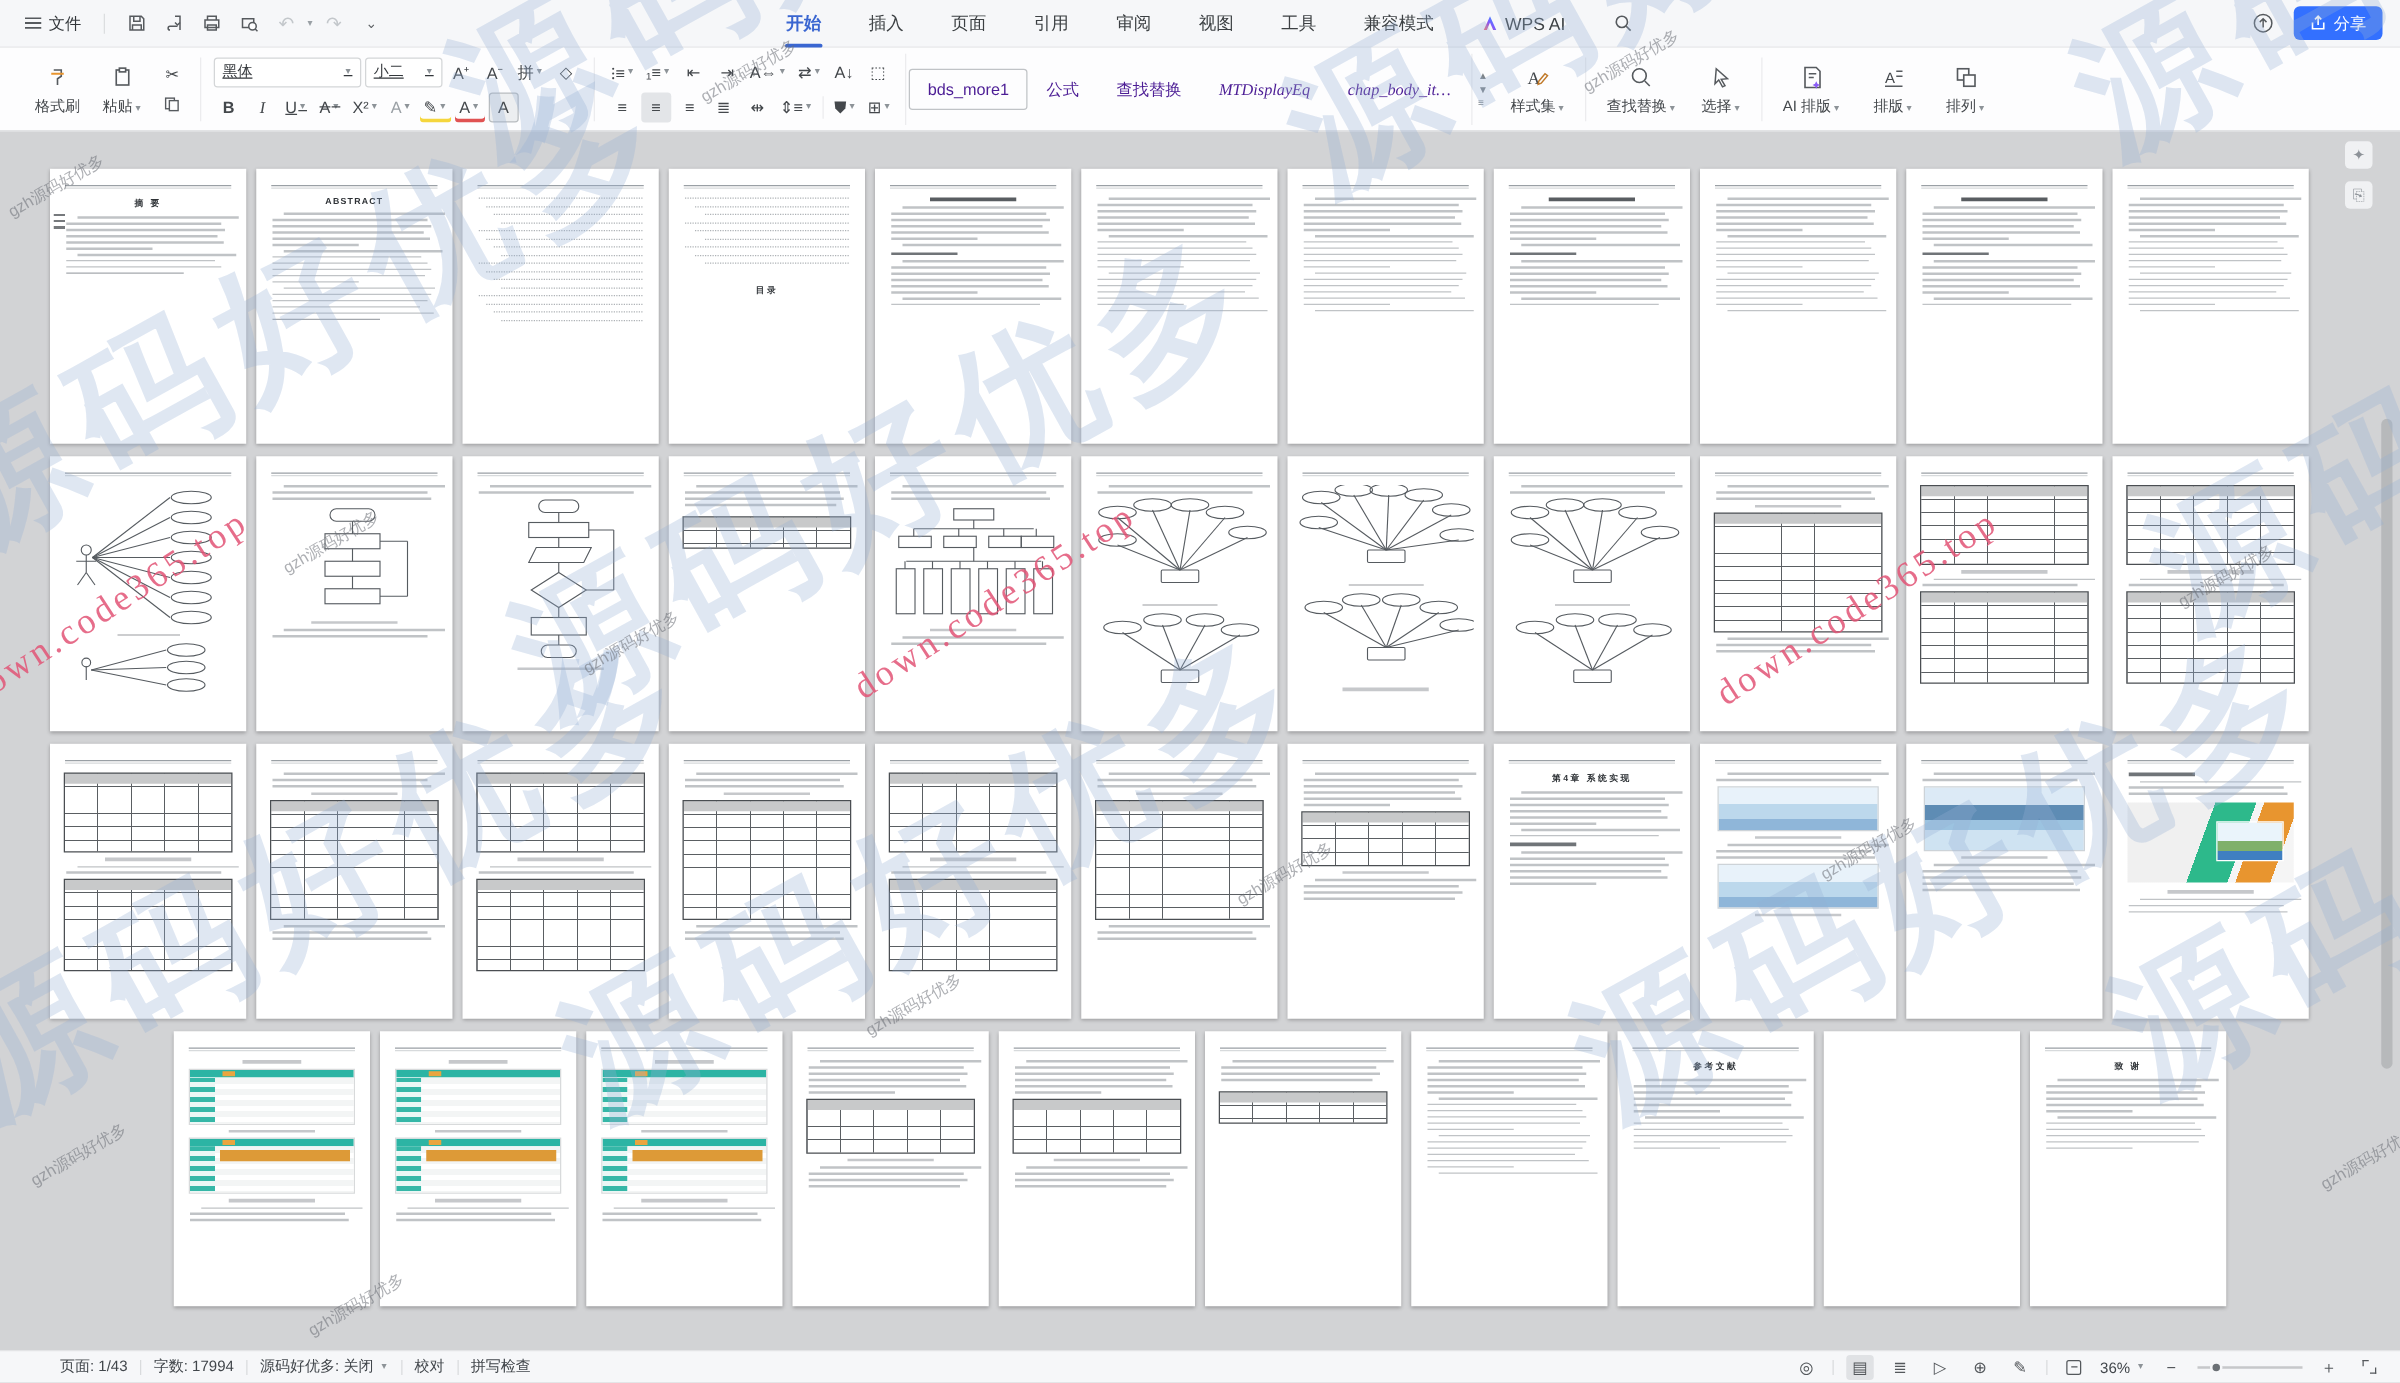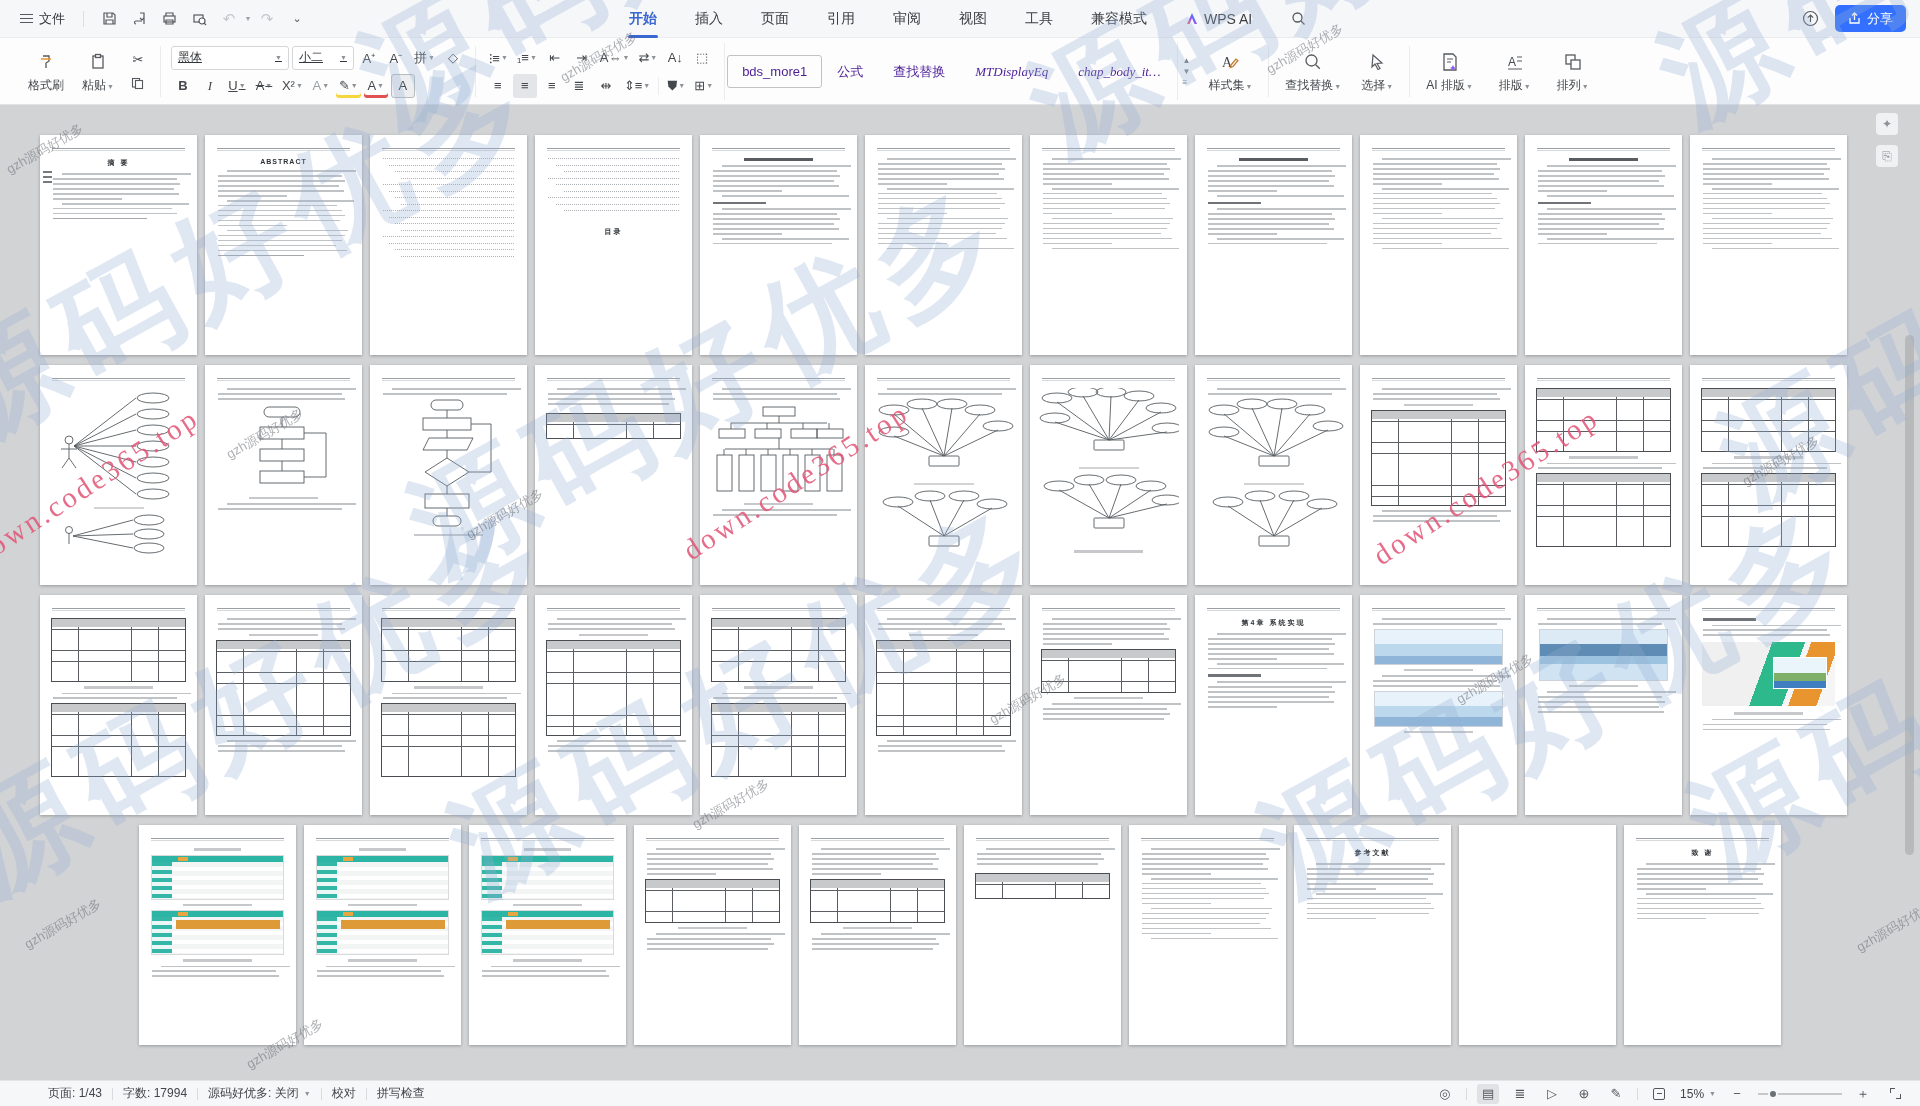--- a/index.html
+++ b/index.html
@@ -1187,21 +1187,21 @@
     <span class="sb-ico active">▤</span>
     <span class="sb-ico">≣</span>
     <span class="sb-ico">▷</span>
     <span class="sb-ico">⊕</span>
     <span class="sb-ico">✎</span>
     <span class="sb-div"></span>
     <span class="sb-ico">
         <span class="fit-ico"></span>
       </span>
     <span class="sb-item">
-        <span>15%</span>
+        <span>36%</span>
         <span class="caret">▼</span>
       </span>
     <span class="sb-ico">−</span>
     <span class="ztrack">
         <span class="zthumb"></span>
       </span>
     <span class="sb-ico">＋</span>
     <span class="sb-ico">
         <span class="fs-ico"></span>
       </span>

